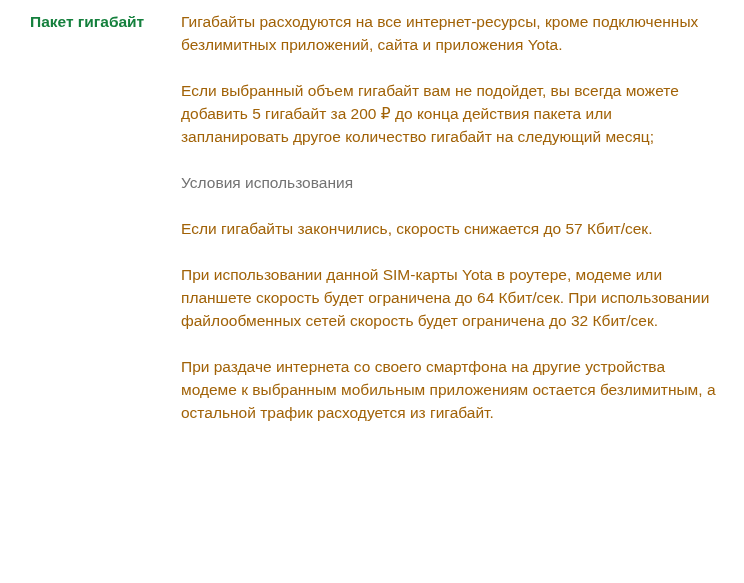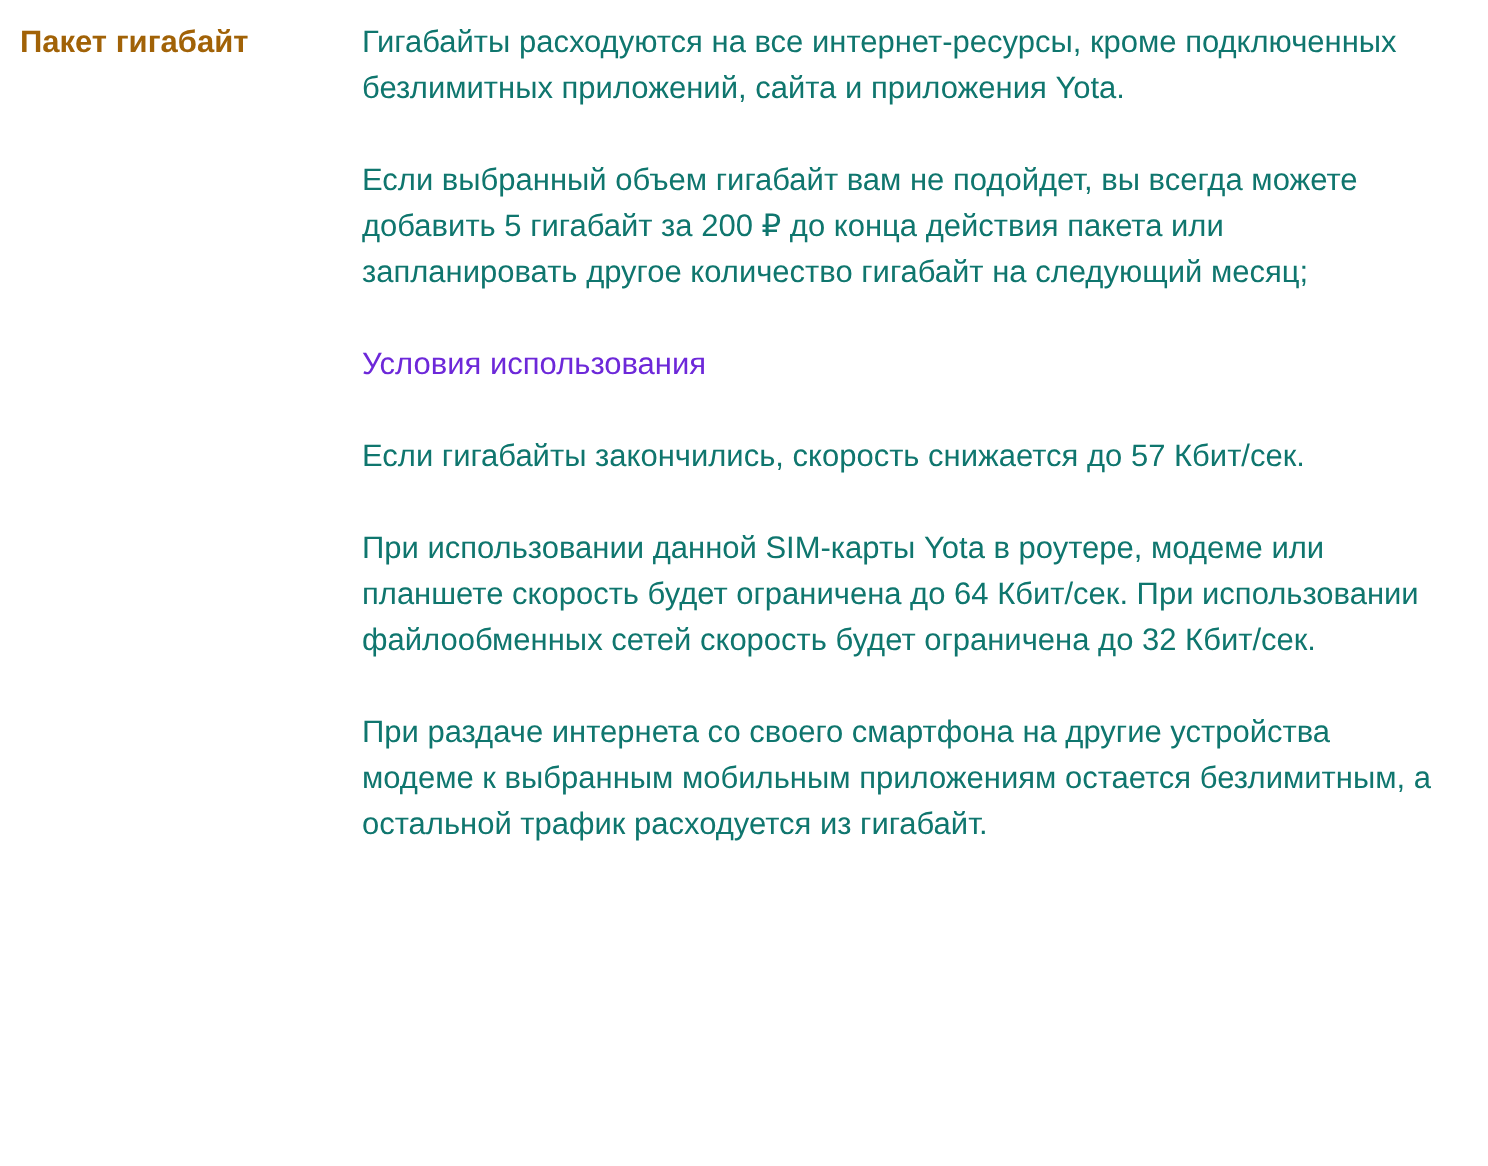--- a/index.html
+++ b/index.html
@@ -22,37 +22,38 @@
 
   .left-col {
     width: 171px;
     flex: 0 0 171px;
   }
 
   .section-title {
     font-size: 15.5px;
     line-height: 23px;
     font-weight: bold;
-    color: #a16207;
+    color: #15803d;
+    margin-left: 20px;
   }
 
   .right-col {
     width: 536px;
     flex: 0 0 536px;
   }
 
   .right-col p {
     font-size: 15.5px;
     line-height: 23px;
     margin: 0 0 23px 0;
-    color: #0f766e;
+    color: #a16207;
   }
 
   .right-col p.muted {
-    color: #6d28d9;
+    color: #737373;
   }
 </style>
 </head>
 <body>
 
 <div class="section">
   <div class="left-col">
     <h2 class="section-title">Пакет гигабайт</h2>
   </div>
   <div class="right-col">

